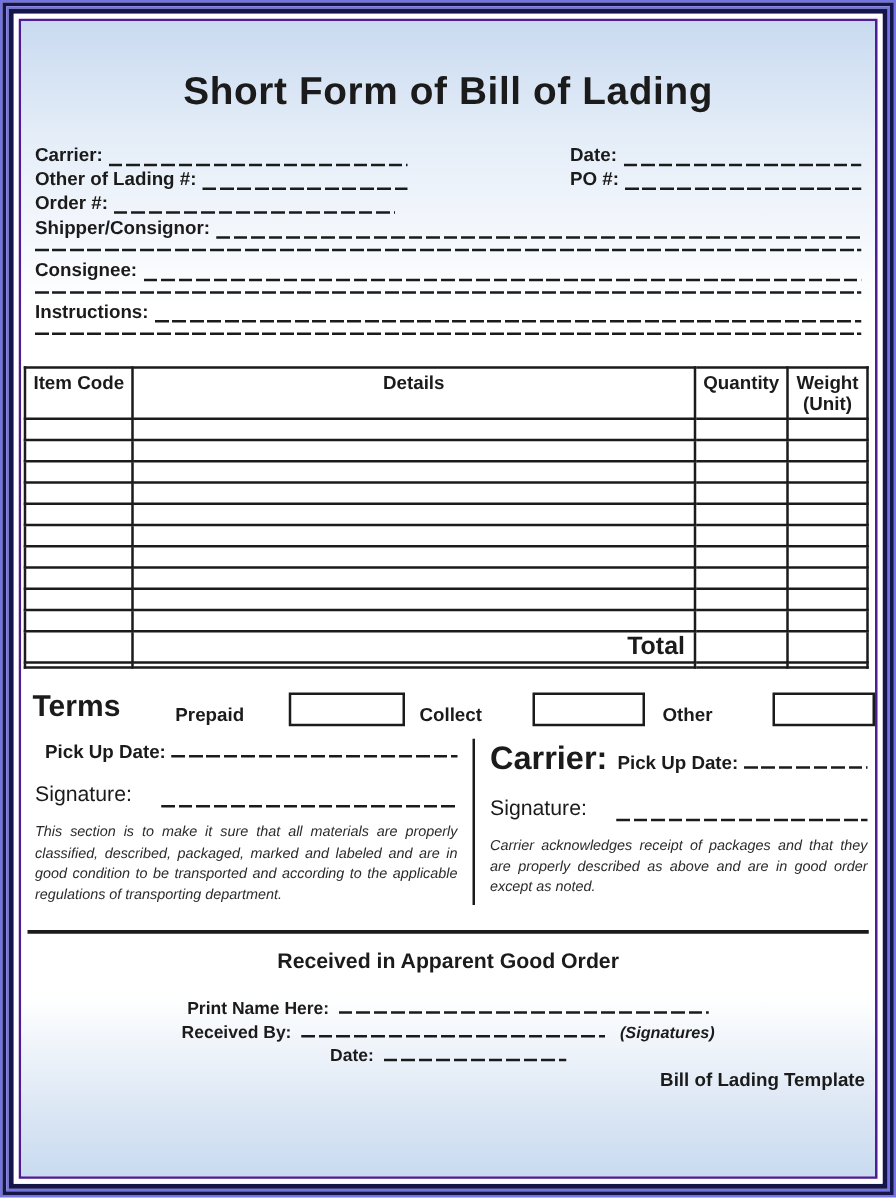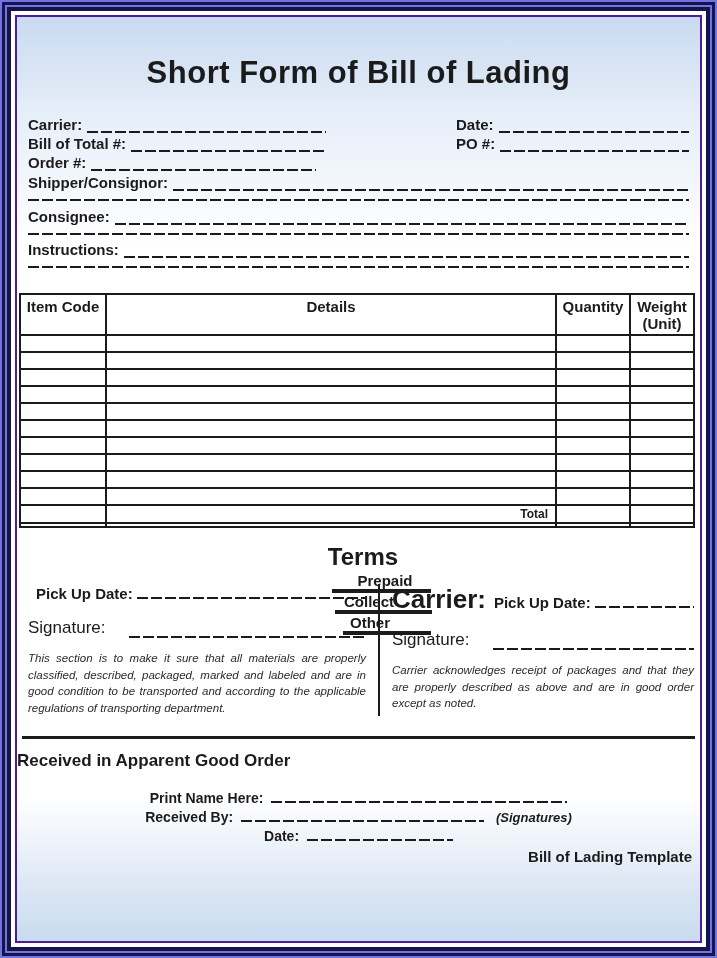--- a/index.html
+++ b/index.html
@@ -55,25 +55,25 @@
     margin:25px 6px 0 2px; width:676px;
   }
   table.items th{
     border:2px solid #1b1b1b; font-size:15px; font-weight:bold;
     vertical-align:top; padding:3px 2px 0 2px; height:41px; text-align:center;
     line-height:17px; background:transparent;
   }
   table.items td{ border:2px solid #1b1b1b; height:17px; padding:0; }
   table.items tr.total-row td{ height:18px; }
   table.items td.total-cell{
-    text-align:right; font-weight:bold; font-size:12px; padding-right:7px; vertical-align:middle;
+    text-align:right; font-weight:bold; font-size:20px; padding-right:7px; vertical-align:middle;
   }
   table.items tr.thin-row td{ height:4px; }
   
-  .terms{ display:flex; align-items:center; margin:14px 0 0 9px; height:32px;flex-direction:column; }
+  .terms{ display:flex; align-items:flex-end; margin:14px 0 0 9px; height:32px; }
   .terms-h{ font-size:24px; font-weight:bold; line-height:30px; }
   .opt-label{ font-size:15px; font-weight:bold; white-space:nowrap; }
   .opt-box{ height:27px; border:2px solid #1b1b1b; background:#fff; display:inline-block; }
   .ml32{margin-left:44px;} .ml36{margin-left:36px;} .ml12{margin-left:12px;}
   .ml40{margin-left:40px;} .ml14{margin-left:14px;} .ml48{margin-left:48px;}
   .bw99{width:99px;} .bw97{width:97px;} .bw88{width:88px;}
   
   .sc-wrap{ display:flex; margin:10px 6px 0 11px; }
   .sc-left{ width:352px; border-right:2px solid #1b1b1b; padding-right:12px; }
   .sc-right{ flex:1; padding-left:12px; }
@@ -83,21 +83,21 @@
   .pickup-line{ flex:1 1 auto; height:15px; margin-left:4px; }
   .sig-row{ display:flex; align-items:flex-end; margin-top:16px; height:20px;gap:18px; }
   .sig-label{ font-size:17px; font-weight:normal; white-space:nowrap; padding-right:5px; }
   .sig-line{ flex:1 1 auto; height:17px; }
   .disclaimer{
     margin-top:12px; font-size:11.5px; font-style:italic;
     line-height:16.5px; text-align:justify; color:#2a2a2a;
   }
   
   .rule{ border-top:3px solid #1b1b1b; margin:20px 5px 0 5px; }
-  .recv-h{ text-align:left; font-size:17px; font-weight:bold; margin-top:12px; }
+  .recv-h{ text-align:center; font-size:17px; font-weight:bold; margin-top:12px; }
   .recv-rows{ margin-top:18px; }
   .recv-row{ text-align:center; font-size:14px; font-weight:bold; height:19px; line-height:19px; }
   .recv-line{ display:inline-block; height:14px; vertical-align:baseline; margin-left:4px; }
   .rl243{width:243px;} .rl296{width:296px;} .rl146{width:146px;}
   .sig-note{ font-style:italic; font-weight:600; font-size:13px; margin-left:8px; }
   
   .footer{ text-align:right; font-size:15px; font-weight:bold; margin:2px 8px 0 0; }
 </style>
 </head>
 <body>
@@ -119,21 +119,21 @@
         <span class="fline dash"></span>
       </div>
       <div class="g-spacer"></div>
       <div class="grp g-right">
         <span class="flabel">Date:</span>
         <span class="fline dash"></span>
       </div>
     </div>
     <div class="frow">
       <div class="grp g-left">
-        <span class="flabel">Bill of Total #:</span>
+        <span class="flabel">Other of Lading #:</span>
         <span class="fline dash"></span>
       </div>
       <div class="g-spacer"></div>
       <div class="grp g-right">
         <span class="flabel">PO #:</span>
         <span class="fline dash"></span>
       </div>
     </div>
     <div class="frow">
       <div class="grp g-left3">

